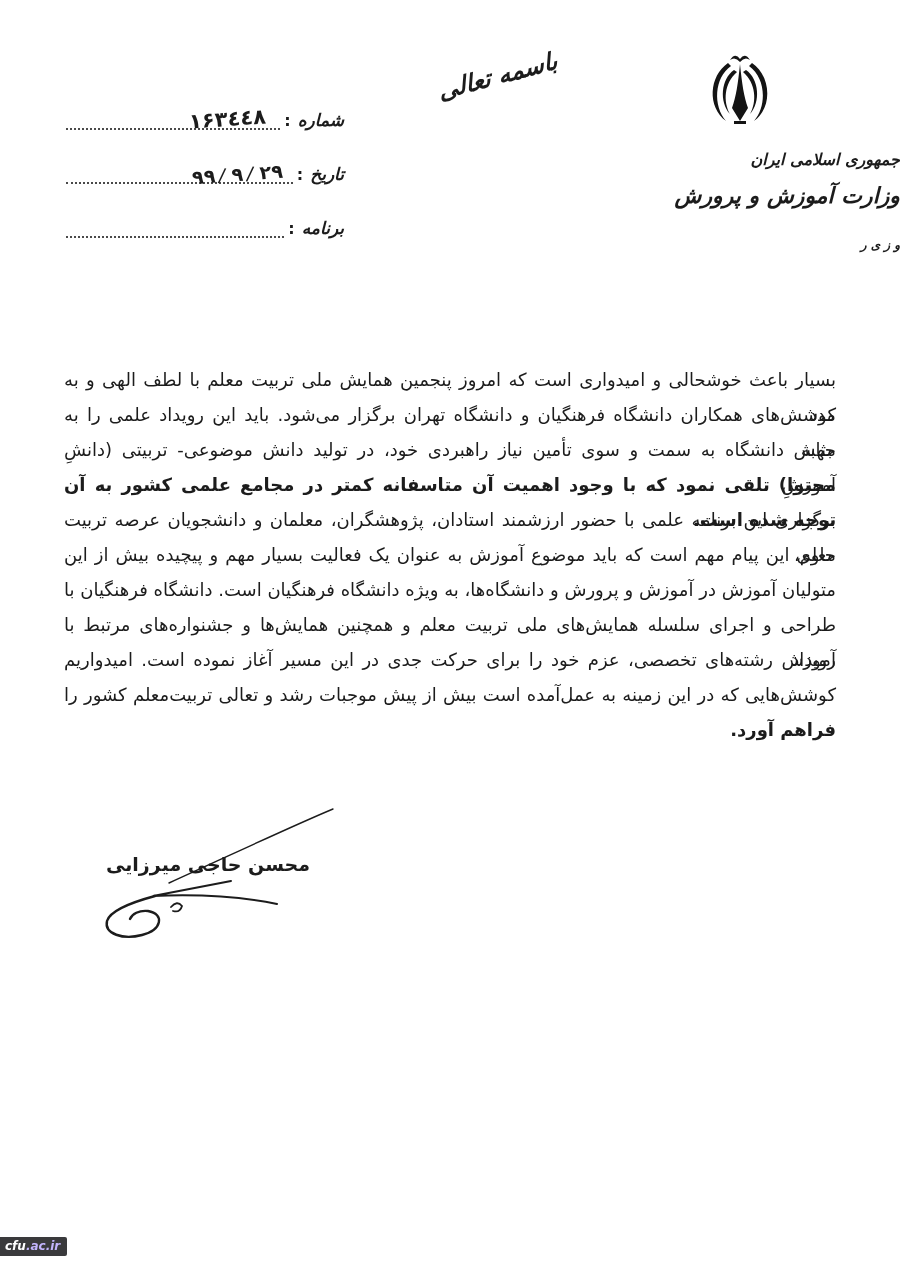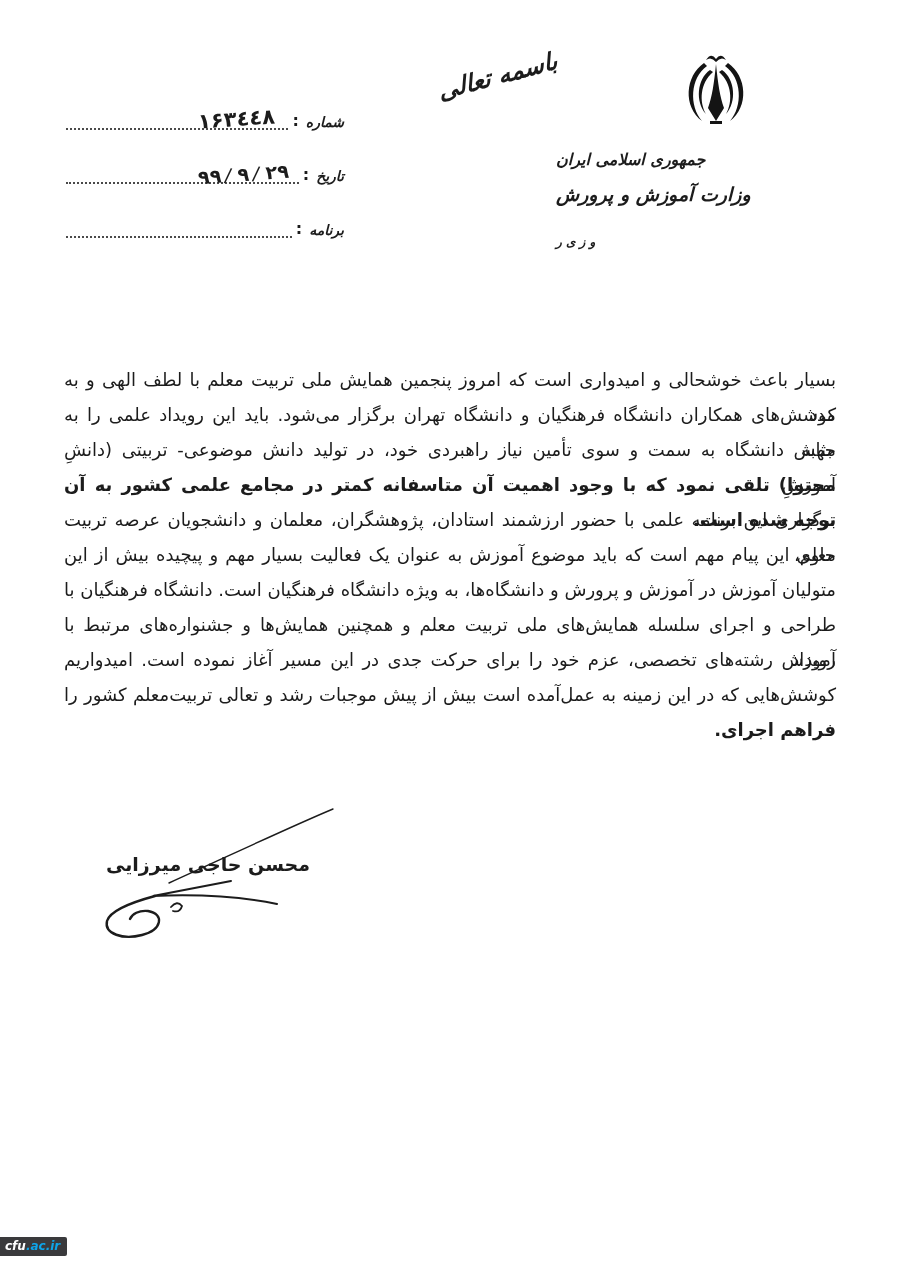--- a/index.html
+++ b/index.html
@@ -7,29 +7,29 @@
     position:relative;width:900px;height:1264px;background:#ffffff;
     font-family:"DejaVu Sans",sans-serif;color:#1c1c1c;direction:rtl;overflow:hidden;
   }
   
   .bismillah{
     position:absolute;top:62px;left:398px;width:200px;text-align:center;
     font-size:24px;font-weight:bold;font-style:italic;
     transform:rotate(-15deg) skewX(-6deg);letter-spacing:1px;
   }
   
-  .header-right{position:absolute;top:48px;right:24px;width:320px;text-align:left;}
+  .header-right{position:absolute;top:48px;right:0;width:320px;text-align:right;}
   .emblem{display:block;margin:0 auto;width:80px;height:84px;}
   .country{font-size:16px;font-weight:bold;margin-top:18px;font-style:italic;}
-  .ministry{font-size:19px;font-weight:bold;margin-top:14px;font-style:italic;white-space:nowrap;}
+  .ministry{font-size:22px;font-weight:bold;margin-top:14px;font-style:italic;white-space:nowrap;}
   .office{font-size:12px;font-weight:bold;margin-top:30px;letter-spacing:8px;font-style:italic;}
   
   .meta{position:absolute;top:100px;left:62px;width:282px;}
   .meta-row{display:flex;align-items:flex-end;margin-bottom:24px;height:30px;}
-  .meta-label{font-size:14px;font-weight:bold;font-style:italic;white-space:nowrap;}
+  .meta-label{font-size:17px;font-weight:bold;font-style:italic;white-space:nowrap;}
   .meta-colon{margin:0 7px 0 4px;font-weight:bold;}
   .meta-dots{flex:1;border-bottom:2px dotted #4a4a4a;position:relative;height:26px;margin-left:4px;}
   .meta-value{
     position:absolute;bottom:-3px;right:14px;font-size:21px;font-weight:bold;
     transform:rotate(-4deg);white-space:nowrap;letter-spacing:2px;
   }
   .meta-value.date{display:flex;direction:rtl;gap:4px;font-size:19px;right:10px;}
   .meta-value .sep{transform:rotate(12deg);font-weight:normal;}
   
   .body-text{
@@ -41,21 +41,21 @@
   
   .signature{position:absolute;top:795px;left:85px;width:300px;height:160px;}
   .signature svg{position:absolute;top:0;left:0;}
   .sig-name{position:absolute;top:58px;left:12px;font-size:19px;font-weight:bold;white-space:nowrap;margin-left:9px;}
   
   .watermark{
     position:absolute;left:0;top:1237px;background:#3a3a3c;color:#ffffff;
     font-style:italic;font-weight:bold;font-size:12px;padding:2px 7px 3px 5px;
     direction:ltr;letter-spacing:0;border-radius:0 2px 2px 0;
   }
-  .watermark .accent{color:#0ea5e9;margin-top:48px;}
+  .watermark .accent{color:#c4b5fd;margin-top:48px;}
 </style>
 </head>
 <body>
 
 <div class="page">
 
   <div class="bismillah">باسمه تعالی</div>
 
   <div class="header-right">
     <svg class="emblem" viewBox="0 0 80 80" xmlns="http://www.w3.org/2000/svg">
@@ -108,21 +108,21 @@
     <div class="line">بسیار باعث خوشحالی و امیدواری است که امروز پنجمین همایش ملی تربیت معلم با لطف الهی و به مدد</div>
     <div class="line">کوشش‌های همکاران دانشگاه فرهنگیان و دانشگاه تهران برگزار می‌شود. باید این رویداد علمی را به مثابه</div>
     <div class="line">جهش دانشگاه به سمت و سوی تأمین نیاز راهبردی خود، در تولید دانش موضوعی- تربیتی (دانشِ آموزشِ</div>
     <div class="line para-end">محتوا) تلقی نمود که با وجود اهمیت آن متاسفانه کمتر در مجامع علمی کشور به آن توجه شده است.</div>
     <div class="line">برگزاری این برنامه علمی با حضور ارزشمند استادان، پژوهشگران، معلمان و دانشجویان عرصه تربیت معلم،</div>
     <div class="line">حاوی این پیام مهم است که باید موضوع آموزش به عنوان یک فعالیت بسیار مهم و پیچیده بیش از این</div>
     <div class="line">متولیان آموزش در آموزش و پرورش و دانشگاه‌ها، به ویژه دانشگاه فرهنگیان است. دانشگاه فرهنگیان با</div>
     <div class="line">طراحی و اجرای سلسله همایش‌های ملی تربیت معلم و همچنین همایش‌ها و جشنواره‌های مرتبط با رویداد</div>
     <div class="line">آموزش رشته‌های تخصصی، عزم خود را برای حرکت جدی در این مسیر آغاز نموده است. امیدواریم</div>
     <div class="line">کوشش‌هایی که در این زمینه به عمل‌آمده است بیش از پیش موجبات رشد و تعالی تربیت‌معلم کشور را</div>
-    <div class="line para-end">فراهم اجرای.</div>
+    <div class="line para-end">فراهم آورد.</div>
   </div>
 
   <div class="signature">
     <svg width="300" height="160" viewBox="0 0 300 160" xmlns="http://www.w3.org/2000/svg">
       <g fill="none" stroke="#1c1c1c" stroke-linecap="round">
         <path d="M248 14 C205 32 150 58 84 88" stroke-width="1.4"></path>
         <path d="M146 86 C115 92 90 97 68 101 C115 99 158 102 192 109" stroke-width="2"></path>
         <path d="M70 101 C44 108 25 116 22 126 C19 139 38 145 57 140 C77 135 80 119 63 116 C54 115 47 119 45 124" stroke-width="2.4"></path>
         <path d="M86 112 q6 -7 11 -1 q-2 7 -9 5" stroke-width="1.8"></path>
       </g>

